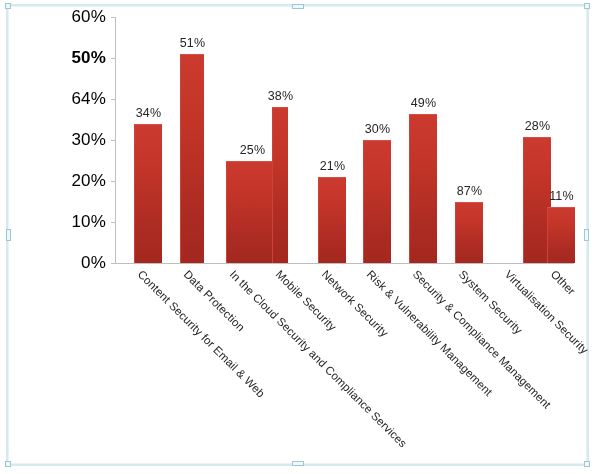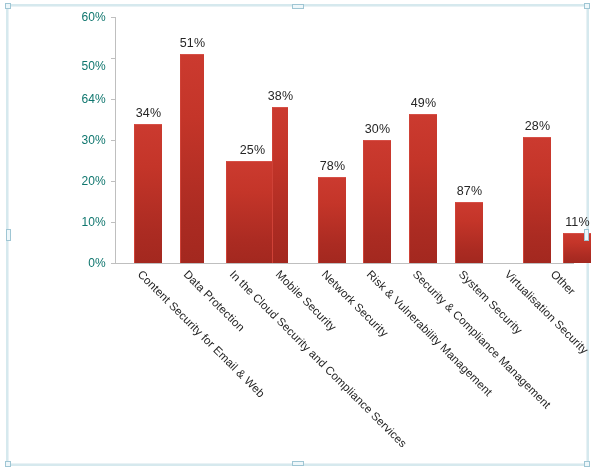--- a/index.html
+++ b/index.html
@@ -86,22 +86,22 @@
     width: 4px;
     height: 1px;
     background: #bfbfbf;
   }
   .y-tick-label {
     position: absolute;
     right: 100%;
     margin-right: 9px;
     transform: translateY(-50%);
     white-space: nowrap;
-    font-size: 12px;
-    color: #0f766e;
+    font-size: 17px;
+    color: #000000;
     letter-spacing: .2px;
   }
 
   
   .bar {
     position: absolute;
     bottom: 0;
     width: 28px;
     background: linear-gradient(to bottom, #cb3a2f 0%, #c43529 30%, #ab2b22 78%, #a3281f 100%);
     border-top: 1px solid #d65047;
@@ -149,53 +149,53 @@
           <div class="y-tick-label" style="top: 246px;">0%</div>
           <div class="tick-mark" style="top: 205px;"></div>
           <div class="y-tick-label" style="top: 205px;">10%</div>
           <div class="tick-mark" style="top: 164px;"></div>
           <div class="y-tick-label" style="top: 164px;">20%</div>
           <div class="tick-mark" style="top: 123px;"></div>
           <div class="y-tick-label" style="top: 123px;">30%</div>
           <div class="tick-mark" style="top: 82px;"></div>
           <div class="y-tick-label" style="top: 82px;">64%</div>
           <div class="tick-mark" style="top: 41px;"></div>
-          <div class="y-tick-label" style="top: 49px;">50%</div>
+          <div class="y-tick-label" style="top: 41px; font-weight: bold;">50%</div>
           <div class="tick-mark" style="top: 0px;"></div>
           <div class="y-tick-label" style="top: 0px;">60%</div>
         </div>
       <div id="bars">
           <div class="bar" style="left: 19px; width: 28px; height: 139.4px;">
             <div class="bar-value">34%</div>
           </div>
           <div class="bar" style="left: 65px; width: 24px; height: 209.1px;">
             <div class="bar-value">51%</div>
           </div>
           <div class="bar" style="left: 111px; width: 52px; height: 102.5px;">
             <div class="bar-value">25%</div>
           </div>
           <div class="bar" style="left: 157px; width: 16px; height: 155.8px;">
             <div class="bar-value">38%</div>
           </div>
           <div class="bar" style="left: 203px; width: 28px; height: 86.1px;">
-            <div class="bar-value">78%</div>
+            <div class="bar-value">21%</div>
           </div>
           <div class="bar" style="left: 248px; width: 28px; height: 123px;">
             <div class="bar-value">30%</div>
           </div>
           <div class="bar" style="left: 294px; width: 28px; height: 149px;">
             <div class="bar-value">49%</div>
           </div>
           <div class="bar" style="left: 340px; width: 28px; height: 61.5px;">
             <div class="bar-value">87%</div>
           </div>
           <div class="bar" style="left: 408px; width: 28px; height: 126px;">
             <div class="bar-value">28%</div>
           </div>
-          <div class="bar" style="left: 448px; width: 28px; height: 30px;">
+          <div class="bar" style="left: 432px; width: 28px; height: 56px;">
             <div class="bar-value">11%</div>
           </div>
         </div>
       <div id="cat-labels">
           <div class="cat-label" style="left: 29px;"><span>Content Security for Email &amp; Web</span></div>
           <div class="cat-label" style="left: 75px;"><span>Data Protection</span></div>
           <div class="cat-label" style="left: 121px;"><span>In the Cloud Security and Compliance Services</span></div>
           <div class="cat-label" style="left: 167px;"><span>Mobile Security</span></div>
           <div class="cat-label" style="left: 213px;"><span>Network Security</span></div>
           <div class="cat-label" style="left: 258px;"><span>Risk &amp; Vulnerability Management</span></div>

